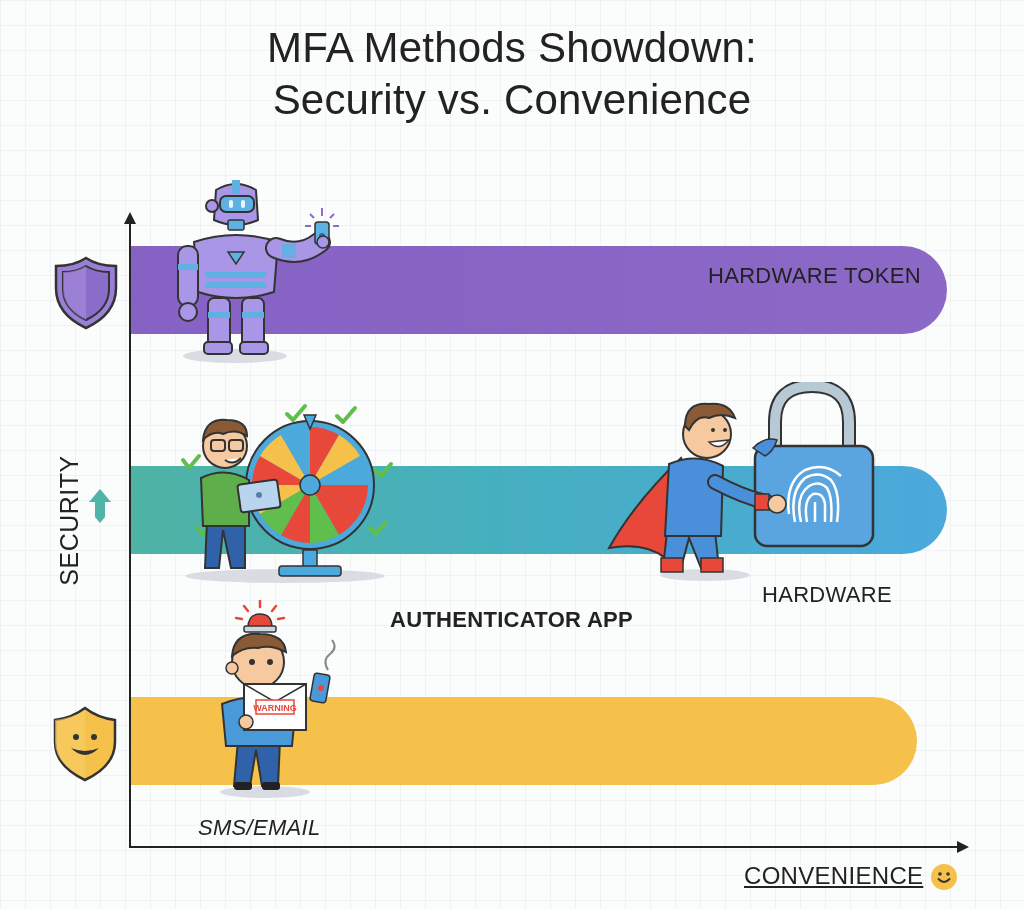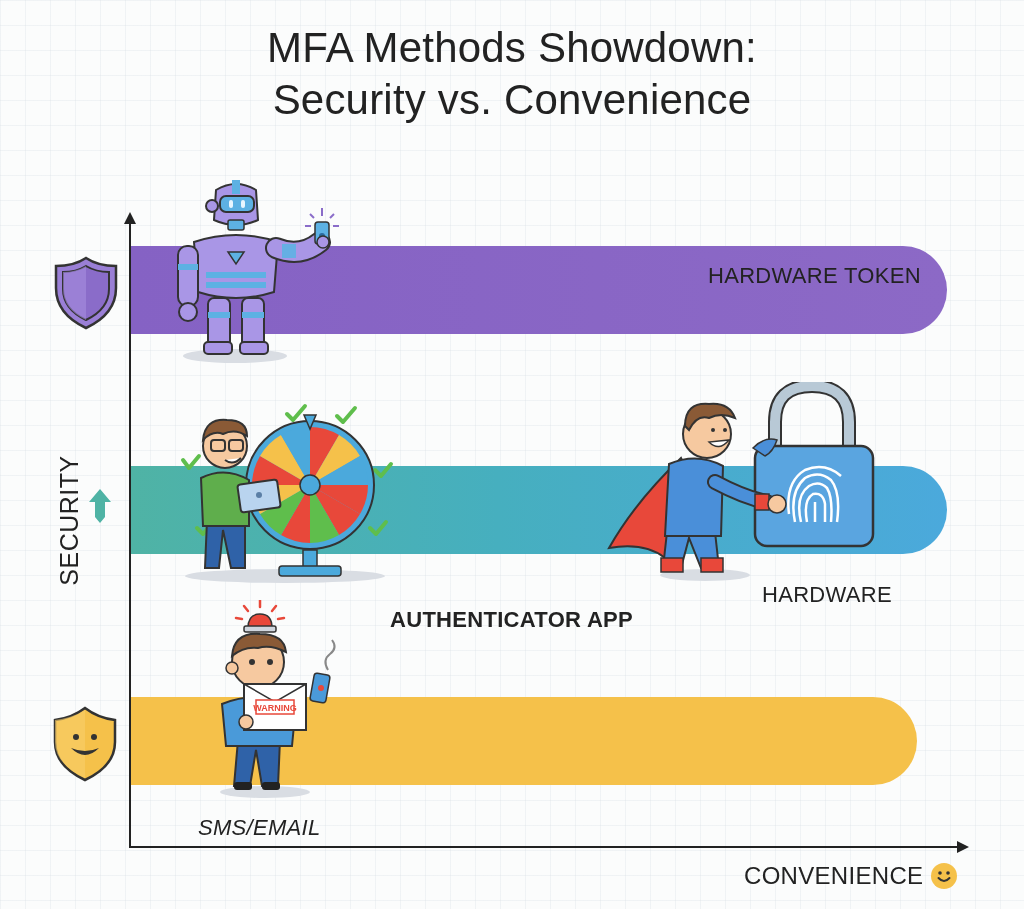--- a/index.html
+++ b/index.html
@@ -33,21 +33,21 @@
       position: absolute; left: 49px; top: 450px; width: 40px; height: 140px;
       display: flex; align-items: center; justify-content: center;
     }
     .y-label span {
       transform: rotate(-90deg); white-space: nowrap; font-size: 25px; letter-spacing: 0.5px; color: #222;
     }
     .y-up-arrow { position: absolute; left: 89px; top: 489px; }
 
     .x-label {
       position: absolute; left: 744px; top: 862px; font-size: 24px; color: #222; letter-spacing: 0.3px;
-      display: flex; align-items: center; gap: 8px;
+      display: flex; align-items: flex-end; gap: 8px; text-decoration: underline;
     }
 
     
     .band { position: absolute; left: 131px; border-radius: 0 44px 44px 0; }
     .band-hardware { top: 246px; width: 816px; height: 88px; background: linear-gradient(90deg,#8562c4,#8c69c6); }
     .band-auth { top: 466px; width: 816px; height: 88px; background: linear-gradient(90deg,#4fb3a5 0%,#46afbf 45%,#4ba9dc 100%); }
     .band-sms { top: 697px; width: 786px; height: 88px; background: #f5c14a; }
 
     .band-label { position: absolute; font-size: 22px; color: #222; letter-spacing: 0.3px; white-space: nowrap; }
     .lbl-hardware { left: 708px; top: 263px; }

